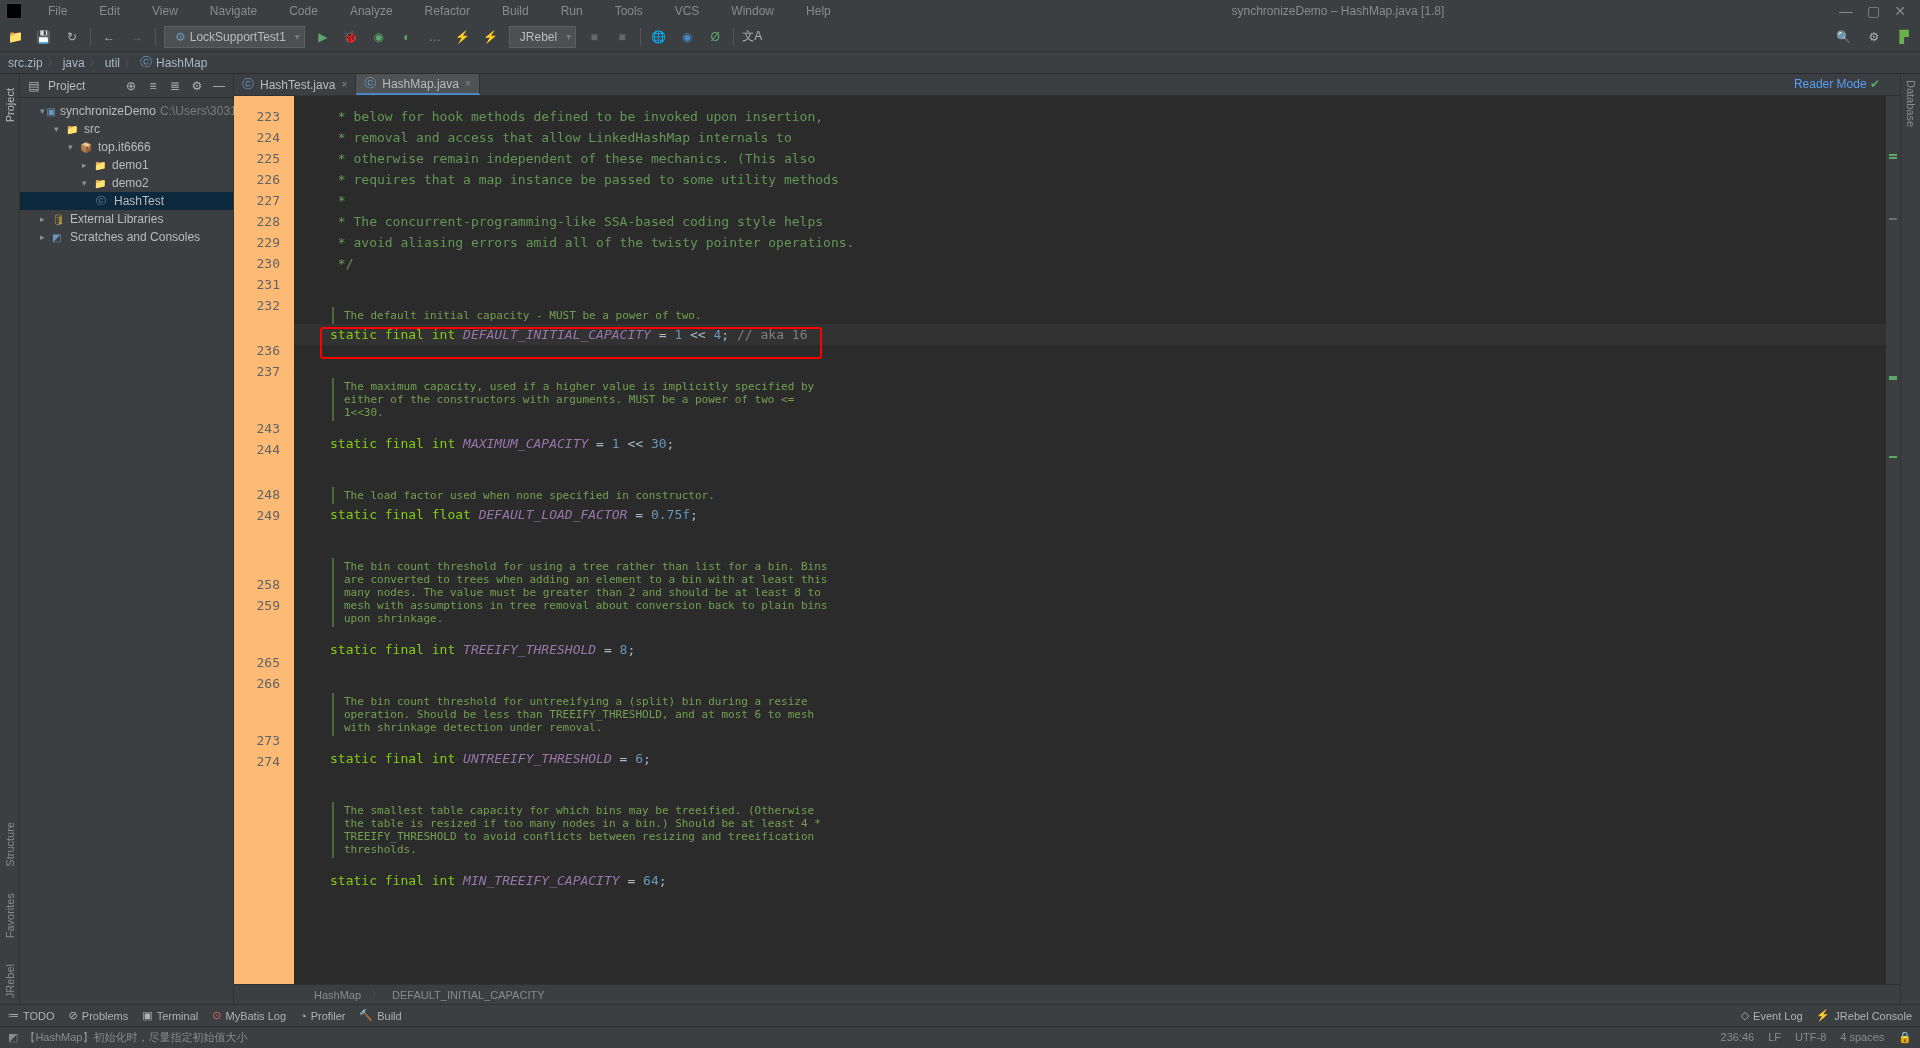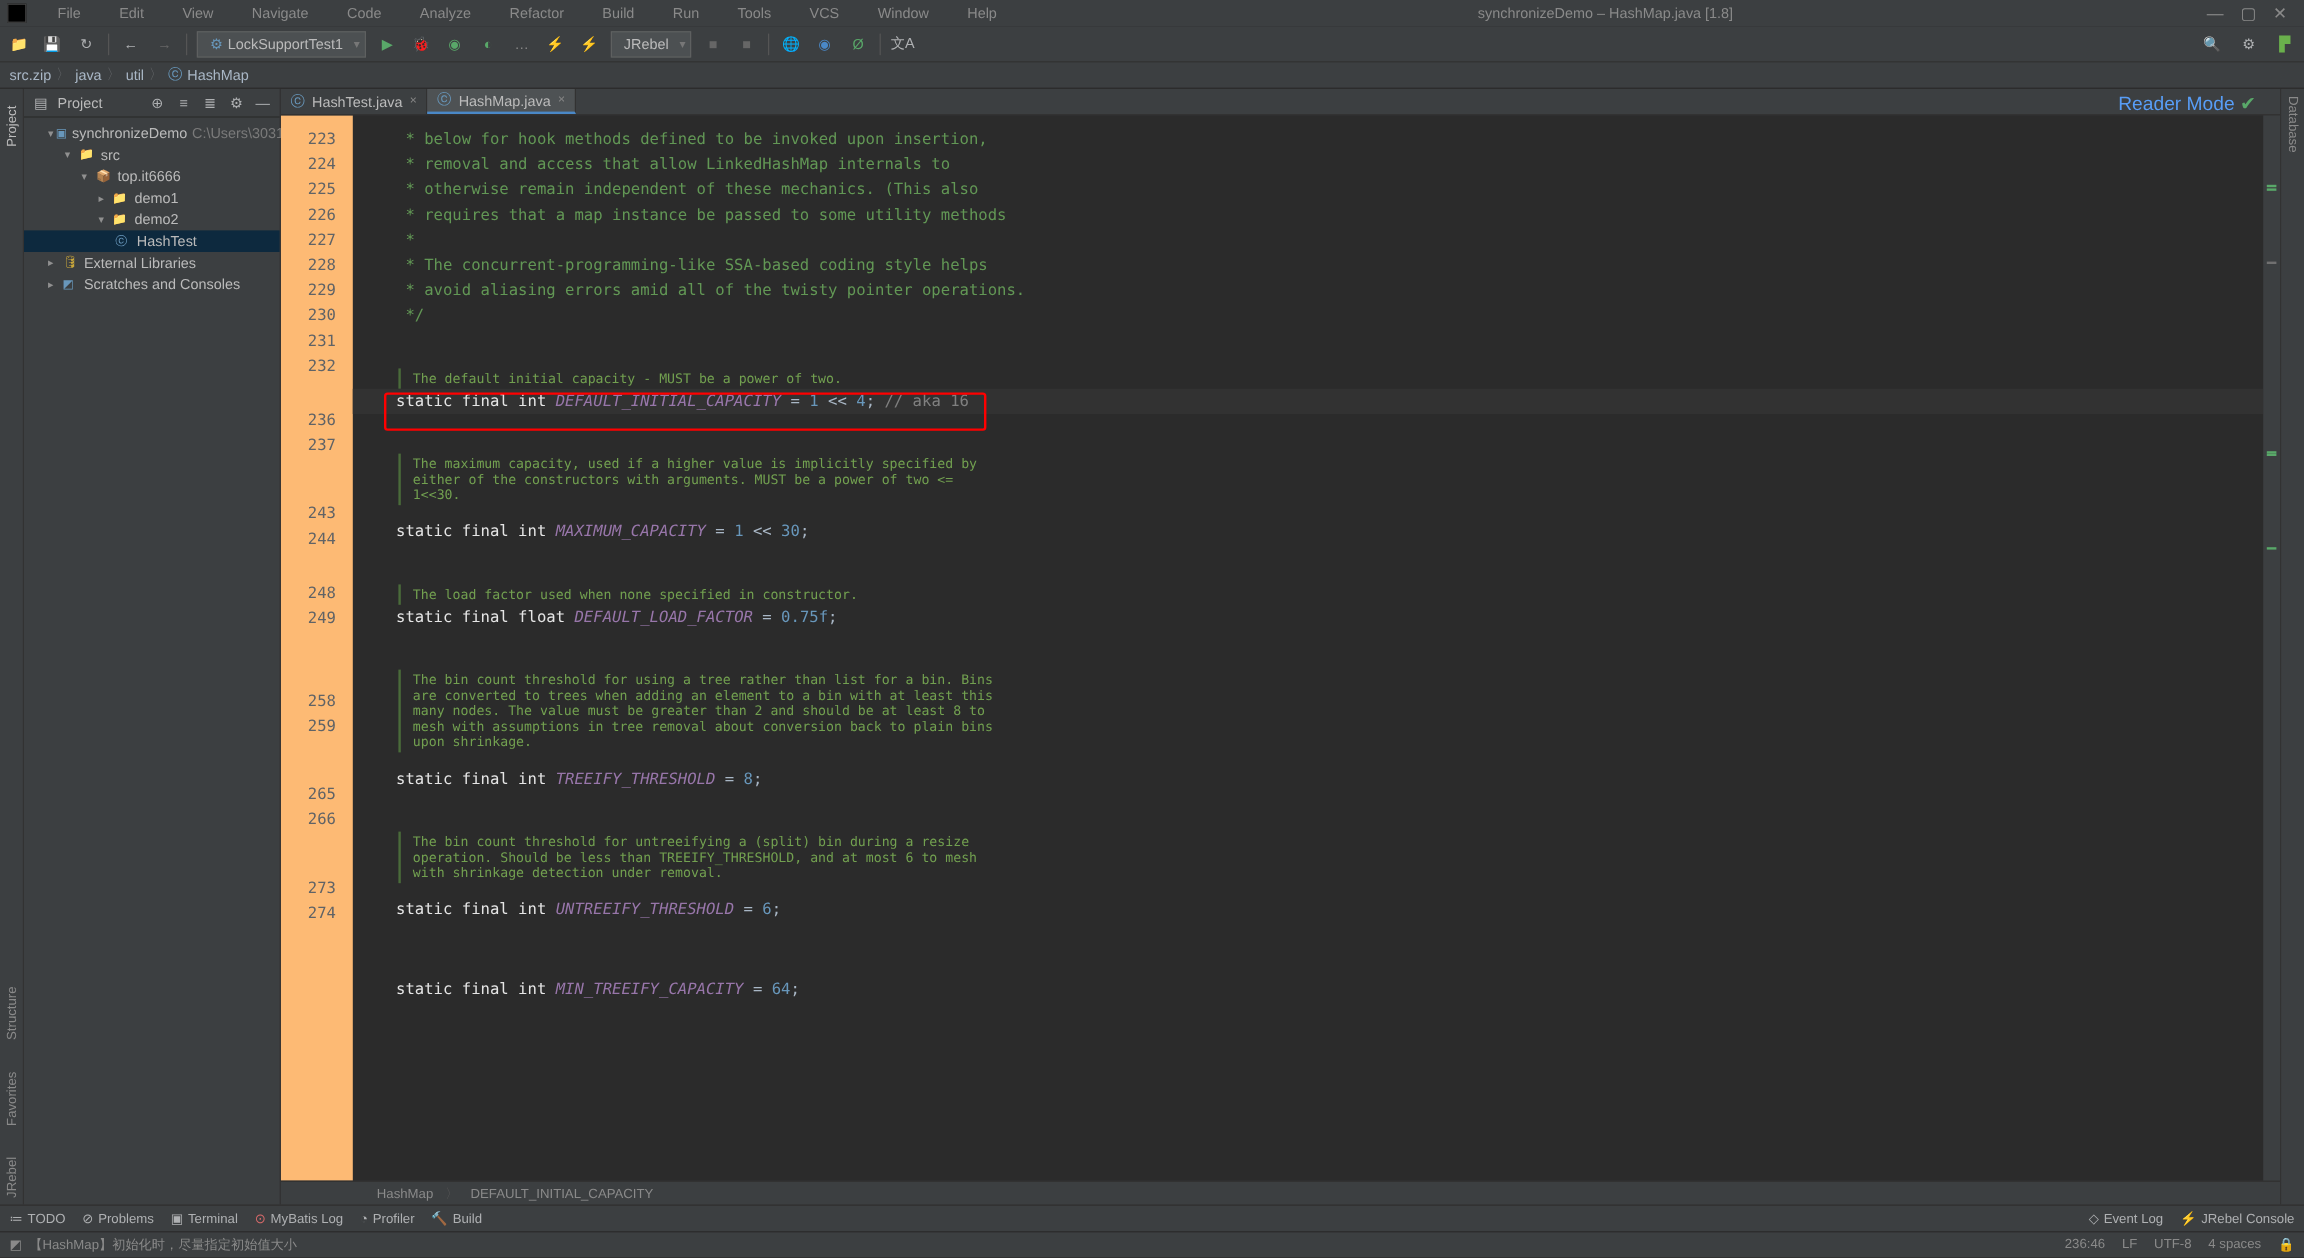--- a/index.html
+++ b/index.html
@@ -84,32 +84,32 @@
 .project .tree .row.d4 { padding-left: 76px; }
 .project .tree .row.sel { background: #0d293e; }
 .project .tree .dim { color: #7a7a7a; margin-left: 4px; }
 .project .tree .chev { width: 10px; margin-right: 2px; color: #909090; font-size: 9px; }
 .project .tree .ico { width: 14px; margin-right: 4px; font-size: 10px; }
 .editor-area { flex: 1; display: flex; flex-direction: column; background: #2b2b2b; }
 .tabs { height: 22px; background: #3c3f41; display: flex; border-bottom: 1px solid #323232; position: relative; }
 .tabs .tab { display: flex; align-items: center; padding: 0 8px; gap: 6px; border-right: 1px solid #323232; color: #bbbbbb; cursor: pointer; }
 .tabs .tab.active { background: #4e5254; border-bottom: 2px solid #4a88c7; }
 .tabs .tab .close { font-size: 10px; color: #888; }
-.reader { position: absolute; right: 20px; top: 3px; color: #589df6; font-size: 16px; }
+.reader { position: absolute; right: 20px; top: 3px; color: #589df6; font-size: 12px; }
 .editor-body { flex: 1; display: flex; overflow: hidden; }
 .gutter { width: 60px; background: #fdba74; padding-top: 10px; text-align: right; color: #606366; font-family: "Consolas", monospace; font-size: 13px; }
 .gutter .ln { height: 21px; padding-right: 14px; line-height: 21px; }
 .gutter .ln.sep { height: 12px; }
 .code { flex: 1; padding-top: 10px; font-family: "Consolas", monospace; font-size: 13px; line-height: 21px; position: relative; }
 .code .line { height: 21px; padding-left: 36px; display: flex; align-items: center; white-space: pre; }
 .code .line.sep { height: 12px; }
 .code .hl { background: #323232; }
 .code .doc { color: #629755; font-style: normal; }
 .code .docblock { border-left: 2px solid #4a6b3a; padding-left: 10px; margin-left: 38px; color: #72A050; font-size: 11px; line-height: 13px; max-width: 500px; padding-top: 2px; padding-bottom: 2px; }
-.code .kw { color: #e5e5e5; }
+.code .kw { color: #84cc16; }
 .code .const { color: #9876aa; font-style: italic; }
 .code .num { color: #6897bb; }
 .code .cm { color: #808080; }
 .code .op { color: #a9b7c6; }
 .code .redbox { position: absolute; border: 2px solid #ff0000; border-radius: 3px; pointer-events: none; }
 .scrollstrip { width: 14px; background: #3c3f41; position: relative; }
 .scrollstrip .mark { position: absolute; width: 8px; height: 2px; left: 3px; }
 .right-tabs { width: 20px; background: #3c3f41; border-left: 1px solid #323232; display: flex; flex-direction: column; align-items: center; }
 .right-tabs .vtab { writing-mode: vertical-rl; padding: 6px 2px; color: #8a8a8a; cursor: pointer; font-size: 11px; }
 .breadcrumb { height: 20px; background: #3c3f41; border-top: 1px solid #323232; display: flex; align-items: center; padding: 0 80px; gap: 10px; color: #8a8a8a; font-size: 11px; }
@@ -341,20 +341,21 @@
         <div class="docblock">The bin count threshold for using a tree rather than list for a bin. Bins are converted to trees when adding an element to a bin with at least this many nodes. The value must be greater than 2 and should be at least 8 to mesh with assumptions in tree removal about conversion back to plain bins upon shrinkage.</div>
         <div class="line sep"></div>
         <div class="line"><span class="kw">static final int </span><span class="const">TREEIFY_THRESHOLD</span><span class="op"> = </span><span class="num">8</span><span class="op">;</span></div>
         <div class="line"></div>
         <div class="line sep"></div>
         <div class="docblock">The bin count threshold for untreeifying a (split) bin during a resize operation. Should be less than TREEIFY_THRESHOLD, and at most 6 to mesh with shrinkage detection under removal.</div>
         <div class="line sep"></div>
         <div class="line"><span class="kw">static final int </span><span class="const">UNTREEIFY_THRESHOLD</span><span class="op"> = </span><span class="num">6</span><span class="op">;</span></div>
         <div class="line"></div>
         <div class="line sep"></div>
+        <div class="docblock">The smallest table capacity for which bins may be treeified. (Otherwise the table is resized if too many nodes in a bin.) Should be at least 4 * TREEIFY_THRESHOLD to avoid conflicts between resizing and treeification thresholds.</div>
         <div class="line sep"></div>
         <div class="line"><span class="kw">static final int </span><span class="const">MIN_TREEIFY_CAPACITY</span><span class="op"> = </span><span class="num">64</span><span class="op">;</span></div>
         <div class="line"></div>
         <div class="redbox" style="top:231px; left:26px; width:502px; height:32px;"></div>
       </div>
       <div class="scrollstrip">
         <div class="mark" style="top:58px;background:#59a869;"></div>
         <div class="mark" style="top:61px;background:#59a869;"></div>
         <div class="mark" style="top:122px;background:#707070;"></div>
         <div class="mark" style="top:280px;background:#59a869;"></div>

